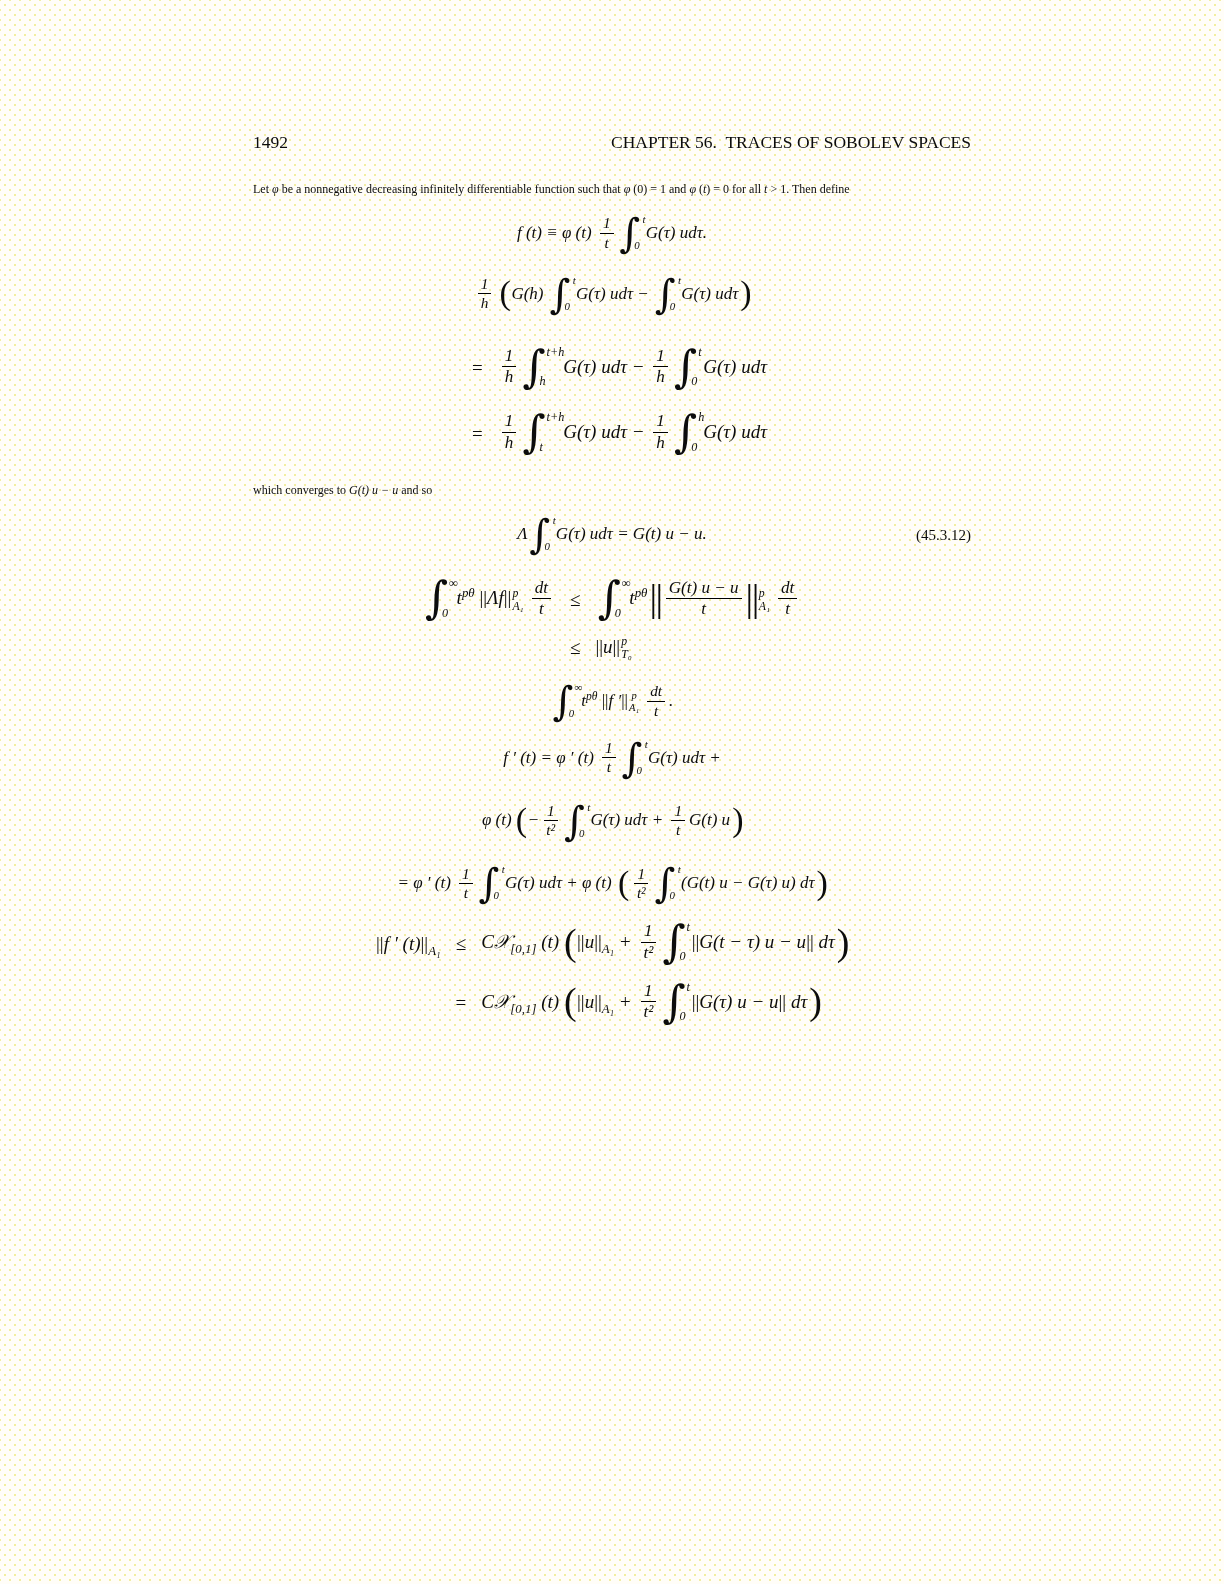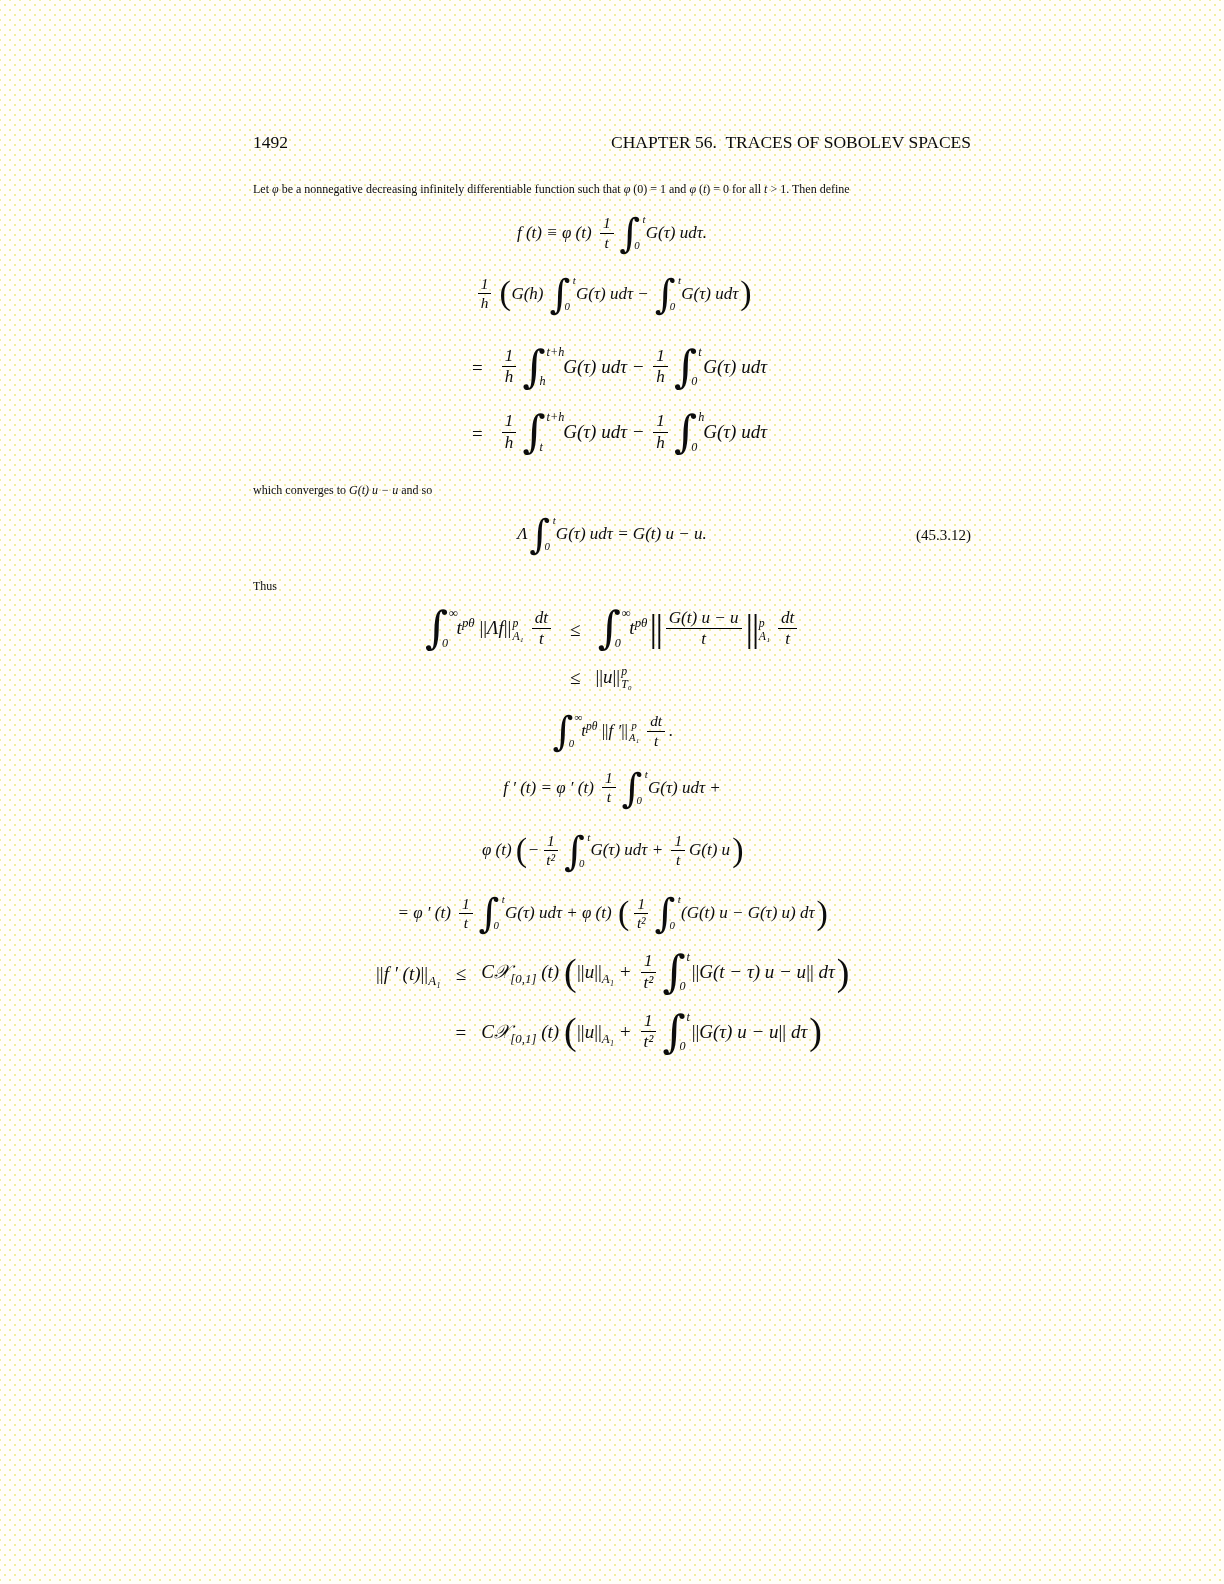--- a/index.html
+++ b/index.html
@@ -162,21 +162,20 @@
     <div class="eq"><span class="mi">Λ</span><span class="mint">
           <span class="isign">∫</span>
           <span class="ilims">
             <span class="ilim-u">t</span>
             <span class="ilim-l">0</span>
           </span>
         </span><span class="mi">G(τ) udτ = G(t) u − u.</span></div>
     <span class="eqnum">(45.3.12)</span>
   </div>
 
-  <div class="para m-p4"><span class="mr">Thus</span></div>
 
   <div class="eqalign m-f5">
       <span class="lhs" style="white-space: nowrap; display: block;"><span class="mint">
           <span class="isign">∫</span>
           <span class="ilims">
             <span class="ilim-u">∞</span>
             <span class="ilim-l">0</span>
           </span>
         </span><span class="mi">t</span><span class="msup">pθ</span><span class="mr"> ||</span><span class="mi">Λf</span><span class="mr">||</span><span class="mss">
           <span class="ss-u">p</span>

